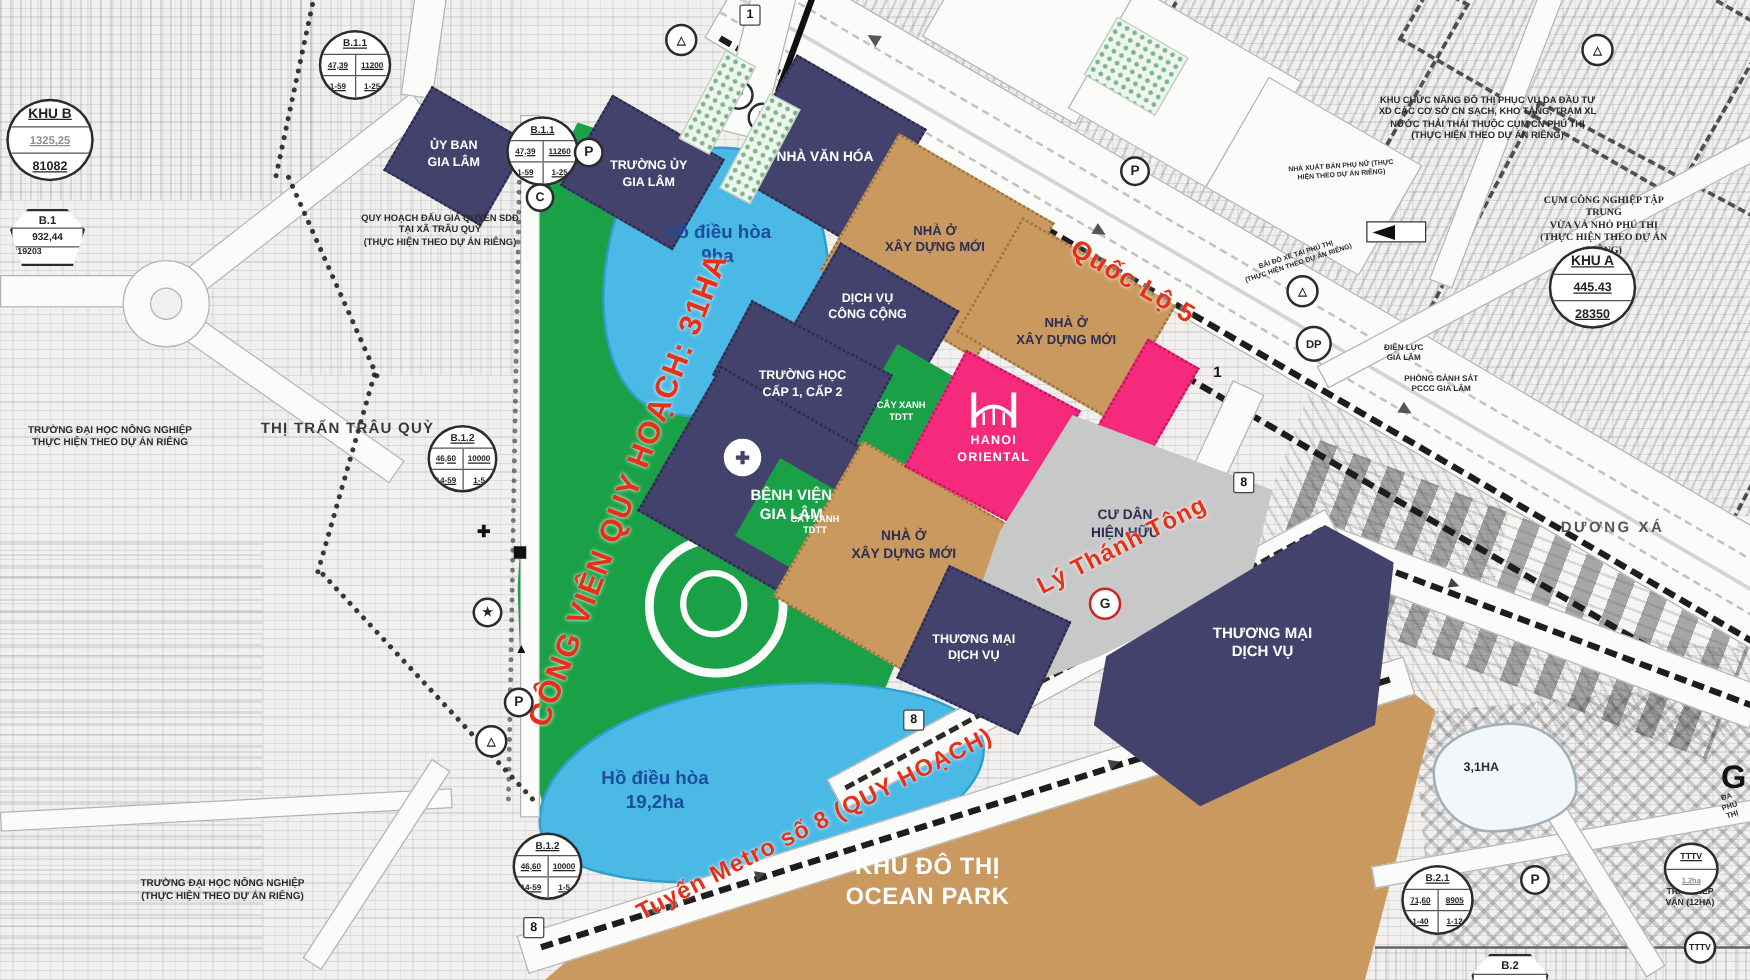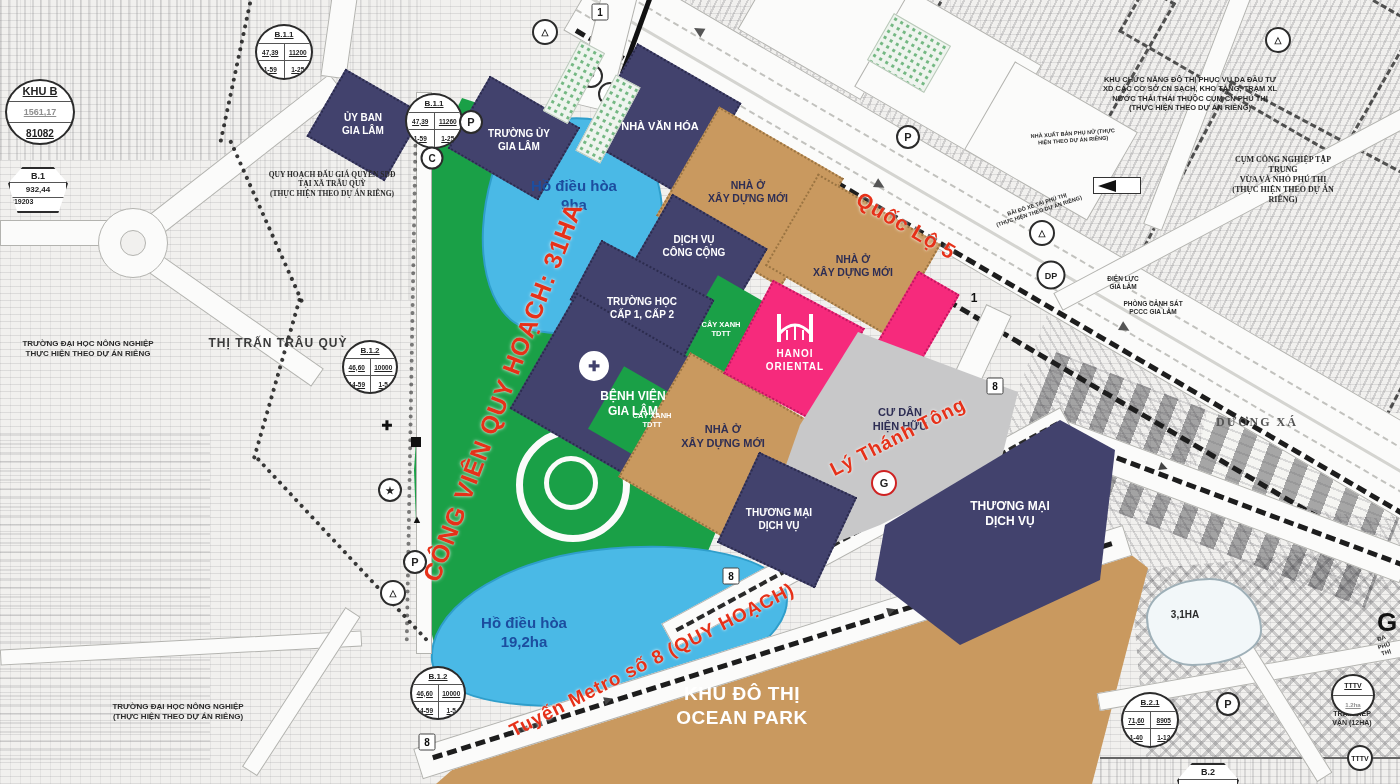--- a/index.html
+++ b/index.html
@@ -206,26 +206,26 @@
 DỊCH VỤ</div>
   <div class="lbl wlbl" style="left:742px;top:706px;font-size:19px;letter-spacing:.5px;">KHU ĐÔ THỊ
 OCEAN PARK</div>
   <div class="lbl bluelbl" style="left:574px;top:196px;font-size:15px;">Hồ điều hòa
 9ha</div>
   <div class="lbl bluelbl" style="left:524px;top:633px;font-size:15px;">Hồ điều hòa
 19,2ha</div>
   <div class="lbl klbl" style="left:1185px;top:615px;font-size:10px;">3,1HA</div>
 
   <div class="lbl klbl" style="left:278px;top:343px;font-size:12px;letter-spacing:1px;color:#3a3a3a;">THỊ TRẤN TRÂU QUỲ</div>
-  <div class="lbl klbl" style="left:1257px;top:422px;font-size:12px;letter-spacing:2px;color:#555;font-family:Liberation Serif, serif;">DƯƠNG XÁ</div>
+  <div class="lbl klbl" style="left:1290px;top:422px;font-size:12px;letter-spacing:2px;color:#555;">DƯƠNG XÁ</div>
   <div class="lbl klbl" style="left:88px;top:349px;font-size:8px;color:#2a2a2a;">TRƯỜNG ĐẠI HỌC NÔNG NGHIỆP
 THỰC HIỆN THEO DỰ ÁN RIÊNG</div>
   <div class="lbl klbl" style="left:178px;top:712px;font-size:8px;color:#2a2a2a;">TRƯỜNG ĐẠI HỌC NÔNG NGHIỆP
 (THỰC HIỆN THEO DỰ ÁN RIÊNG)</div>
-  <div class="lbl klbl" style="left:332px;top:184px;font-size:7.5px;color:#2a2a2a;font-family:Liberation Serif, serif;">QUY HOẠCH ĐẤU GIÁ QUYỀN SDĐ
+  <div class="lbl klbl" style="left:352px;top:184px;font-size:7.5px;color:#2a2a2a;">QUY HOẠCH ĐẤU GIÁ QUYỀN SDĐ
 TẠI XÃ TRÂU QUỲ
 (THỰC HIỆN THEO DỰ ÁN RIÊNG)</div>
   <div class="lbl klbl" style="left:1190px;top:94px;font-size:7.5px;color:#2a2a2a;">KHU CHỨC NĂNG ĐÔ THỊ PHỤC VỤ DA ĐẦU TƯ
 XD CÁC CƠ SỞ CN SẠCH, KHO TÀNG, TRẠM XL
 NƯỚC THẢI THÁI THUỘC CỤM CN PHÚ THỊ
 (THỰC HIỆN THEO DỰ ÁN RIÊNG)</div>
   <div class="lbl klbl" style="left:1283px;top:180px;font-size:8px;color:#2a2a2a;font-family:Liberation Serif, serif;">CỤM CÔNG NGHIỆP TẬP TRUNG
 VỪA VÀ NHỎ PHÚ THỊ
 (THỰC HIỆN THEO DỰ ÁN RIÊNG)</div>
   <div class="lbl klbl" style="left:1073px;top:137px;font-size:5.5px;transform:translate(-50%,-50%) rotate(-4deg);">NHÀ XUẤT BẢN PHỤ NỮ (THỰC
@@ -240,21 +240,21 @@
   <div class="lbl klbl" style="left:1384px;top:646px;font-size:6px;transform:translate(-50%,-50%) rotate(-18deg);">ĐA PHÚ THỊ</div>
   <div class="lbl klbl" style="left:1387px;top:622px;font-size:26px;color:#111;">G</div>
 
   <div class="lbl redlbl" style="left:906px;top:226px;font-size:21px;transform:translate(-50%,-50%) rotate(30.5deg);letter-spacing:1px;">Quốc Lộ 5</div>
   <div class="lbl redlbl" style="left:898px;top:437px;font-size:19px;transform:translate(-50%,-50%) rotate(-27deg);letter-spacing:1px;">Lý Thánh Tông</div>
   <div class="lbl redlbl" style="left:652px;top:660px;font-size:19px;transform:translate(-50%,-50%) rotate(-27deg);letter-spacing:1px;">Tuyến Metro số 8 (QUY HOẠCH)</div>
   <div class="lbl redlbl" style="left:503px;top:392px;font-size:25px;transform:translate(-50%,-50%) rotate(-69deg);letter-spacing:1px;">CÔNG VIÊN QUY HOẠCH: 31HA</div>
 
   <div class="circ" style="left:40px;top:112px;width:66px;height:62px;">
     <div class="r" style="font-size:11px;">KHU B</div>
-    <div class="r" style="font-size:9px;color:#8f8f8f;">1561,17</div>
+    <div class="r" style="font-size:9px;color:#8f8f8f;">1325,25</div>
     <div class="r" style="font-size:10px;">81082</div>
   </div>
   <div class="pent" style="left:38px;top:190px;width:56px;height:42px;justify-content:space-between;">
     <div class="r" style="font-size:9px;flex:1;display:flex;align-items:center;justify-content:center;">B.1</div>
     <div class="r" style="font-size:8px;flex:1;display:flex;align-items:center;justify-content:center;border-top:1px solid #555;">932,44</div>
     <div class="r" style="flex:1;display:flex;border-top:1px solid #555;">
       <div class="c2" style="font-size:7px;">31920</div>
       <div class="c2" style="font-size:7px;">3</div>
     </div>
   </div>
@@ -313,20 +313,25 @@
         <div class="c2" style="font-size:6.5px;">1-12</div>
       </div>
   </div>
   <div class="pent" style="left:1208px;top:787px;width:58px;height:44px;">
     <div class="r" style="font-size:9px;flex:1;display:flex;align-items:center;justify-content:center;">B.2</div>
     <div class="r" style="font-size:8px;flex:1;display:flex;align-items:center;justify-content:center;border-top:1px solid #555;">149,89</div>
     <div class="r" style="flex:1;display:flex;border-top:1px solid #555;">
       <div class="c2" style="font-size:7px;">8505</div>
       <div class="c2" style="font-size:7px;">1</div>
     </div>
+  </div>
+  <div class="circ" style="left:1274px;top:230px;width:66px;height:62px;">
+    <div class="r" style="font-size:11px;">KHU A</div>
+    <div class="r" style="font-size:10px;">445.43</div>
+    <div class="r" style="font-size:10px;">28350</div>
   </div>
   <div class="circ" style="left:1353px;top:695px;width:40px;height:38px;">
     <div class="r" style="font-size:7px;">TTTV</div>
     <div class="r" style="font-size:6px;color:#8f8f8f;">1.2ha</div>
   </div>
 
   <div class="mark" style="left:591px;top:76px;width:20px;height:20px;font-size:11px;">P</div>
   <div class="mark" style="left:610px;top:94px;width:20px;height:20px;font-size:11px;">P</div>
   <div class="mark" style="left:471px;top:122px;width:20px;height:20px;font-size:11px;">P</div>
   <div class="mark" style="left:908px;top:137px;width:20px;height:20px;font-size:11px;">P</div>

